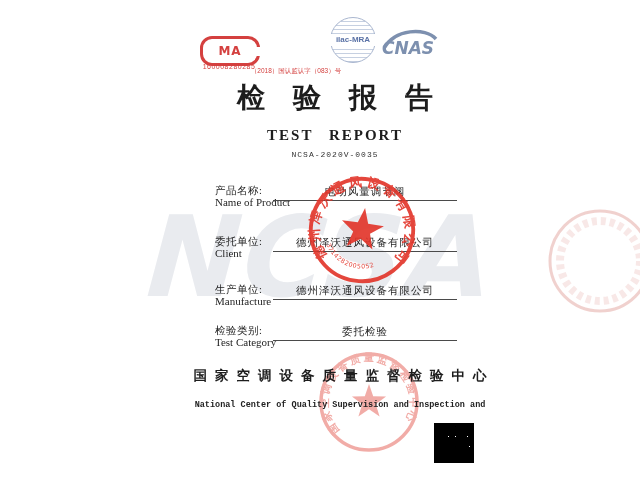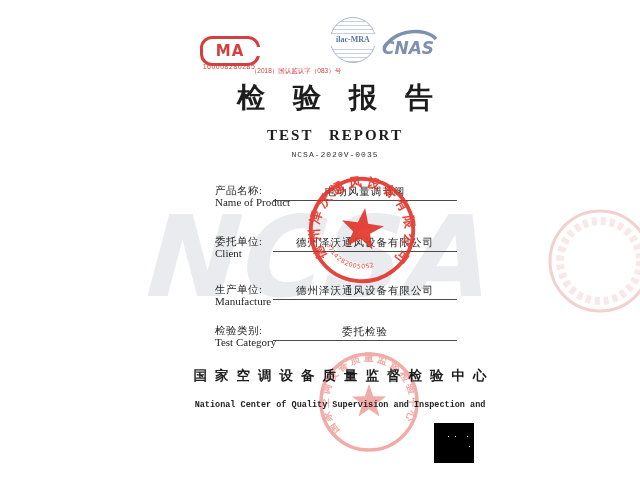--- a/index.html
+++ b/index.html
@@ -15,21 +15,21 @@
     font-size:112px; font-weight:bold; font-style:italic; letter-spacing:2px;
     color:#e9ebef; z-index:0; transform:skewX(-4deg); user-select:none;
   }
 
   
   .cma-box {
     left:200px; top:36px; width:54px; height:24px;
     border:3px solid #d4403f; border-radius:12px; z-index:2;
     text-align:center; line-height:24px;
     font-family:"DejaVu Sans", sans-serif; font-weight:bold;
-    font-size:15px; color:#d4403f; letter-spacing:1px;
+    font-size:12px; color:#d4403f; letter-spacing:1px;
   }
   .cma-box .notch { position:absolute; right:-4px; top:8px; width:6px; height:9px; background:#fff; }
   .cma-number {
     left:183px; top:63px; width:92px; text-align:center;
     font-size:7px; color:#d4403f; letter-spacing:.5px; z-index:2;
     font-family:"Liberation Sans", sans-serif;
   }
   .cal-circle {
     left:268px; top:26px; width:42px; height:42px; border:3px solid #d4403f;
     border-radius:50%; z-index:2; text-align:center; line-height:42px;
@@ -42,21 +42,21 @@
     font-family:"Liberation Sans", sans-serif; white-space:nowrap;
   }
   .ilac { left:330px; top:17px; width:46px; height:46px; z-index:2; }
   .ilac .globe {
     width:46px; height:46px; border-radius:50%; border:1.5px solid #a9b6cf;
     box-sizing:border-box;
     background:repeating-linear-gradient(180deg, transparent 0 3px, #c6d0e1 3px 4px);
   }
   .ilac .band {
     position:absolute; left:-3px; right:-3px; top:17px; height:12px; background:#fff;
-    text-align:center; line-height:12px; font-family:Liberation Serif, serif;
+    text-align:center; line-height:12px; font-family:Liberation Sans, sans-serif;
     font-weight:bold; font-size:8px; color:#5a72a6; letter-spacing:0;
   }
   .cnas-svg { left:381px; top:26px; z-index:2; }
   .accred {
     left:438px; top:24px; width:70px; z-index:2;
     font-family:"DejaVu Sans", sans-serif; font-size:7.5px; line-height:10px;
     font-weight:bold; color:#3c4049;
   }
 
   

